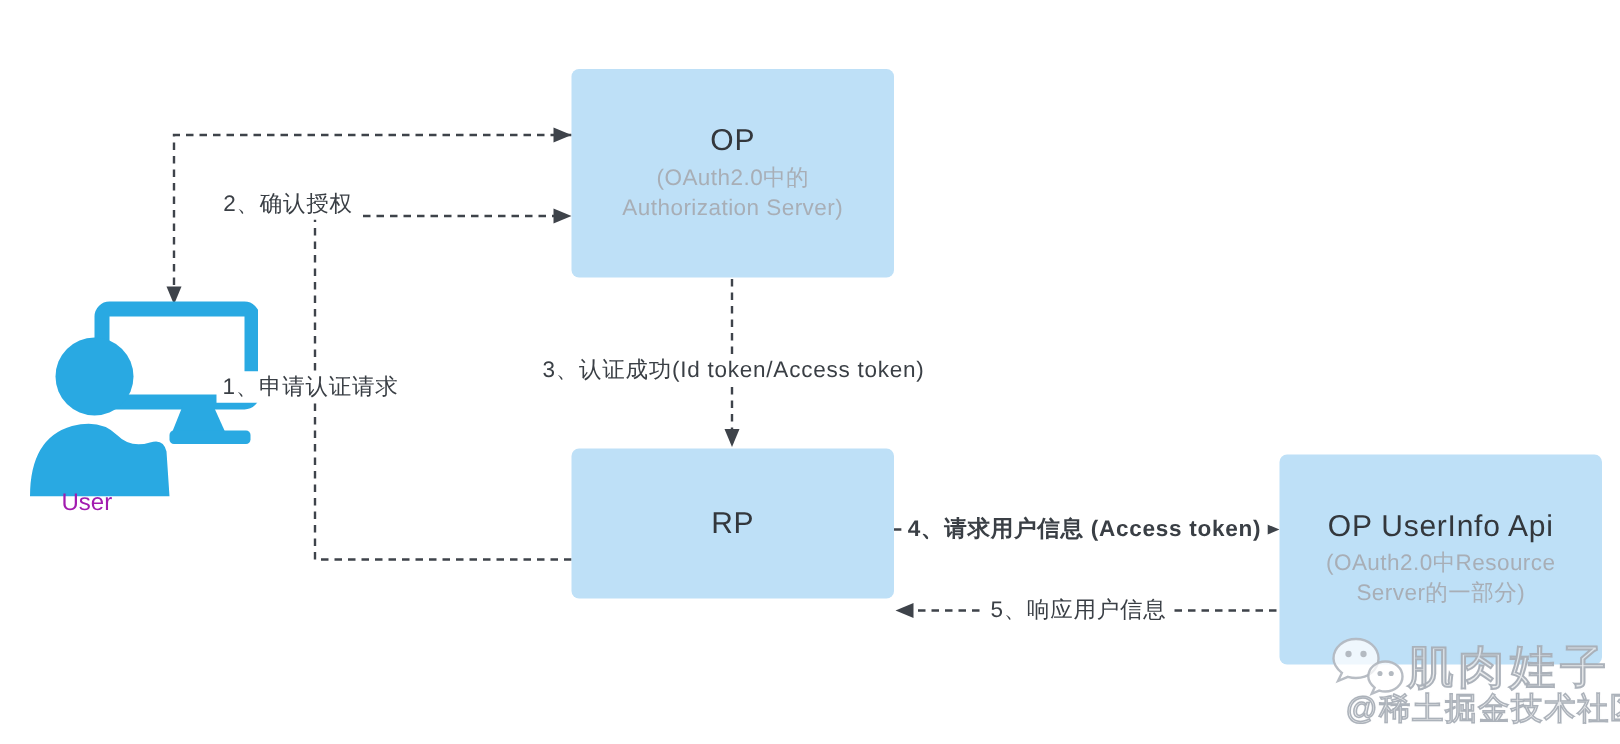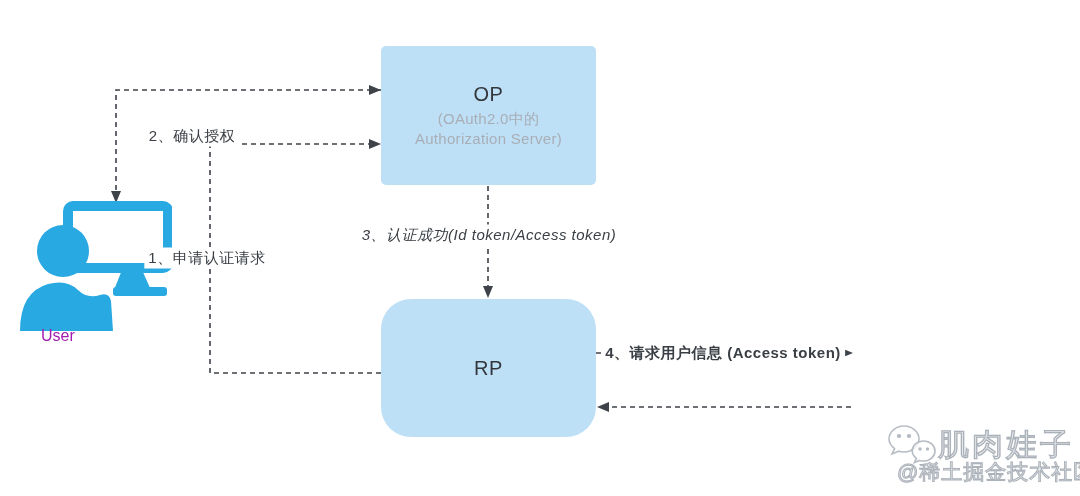--- a/index.html
+++ b/index.html
@@ -130,42 +130,48 @@
       <path class="head" d="M597,407 L609,402 L609,412 Z"></path>
     </g>
   </svg>
 
   <div class="node" style="left:381px; top:46px; width:215px; height:139px;">
     <div class="node-title">OP</div>
     <div class="node-sub">(OAuth2.0中的
 Authorization Server)</div>
   </div>
 
-  <div class="node" style="left:381px; top:299px; width:215px; height:138px;border-radius:30px;">
+  <div class="node" style="left:381px; top:299px; width:215px; height:100px;">
     <div class="node-title">RP</div>
   </div>
 
+  <div class="node" style="left:853px; top:303px; width:215px; height:140px;">
+    <div class="node-title">OP UserInfo Api</div>
+    <div class="node-sub">(OAuth2.0中Resource
+Server的一部分)</div>
+  </div>
 
   <svg class="user-figure" viewBox="0 0 152 135" aria-hidden="true">
     <g>
       <rect x="48" y="10" width="100" height="62" rx="5" fill="#ffffff" stroke="var(--person-blue,#29A9E2)" stroke-width="10"></rect>
       <path d="M102 74 L122 74 L131 94 L94 94 Z" fill="var(--person-blue,#29A9E2)"></path>
       <rect x="93" y="91" width="54" height="9" rx="3" fill="var(--person-blue,#29A9E2)"></rect>
     </g>
     <g>
       <circle cx="43" cy="55" r="26" fill="var(--person-blue,#29A9E2)"></circle>
       <path d="M0 135 Q0 96 28 88 Q47 83 58 94 Q67 103 80 99 Q89 96 91 105 L93 135 Z" fill="var(--person-blue,#29A9E2)"></path>
     </g>
   </svg>
   <div class="user-label">User</div>
 
   <div class="edge-label" style="left:192px; top:91px;margin-top:45px;">2、确认授权</div>
   <div class="edge-label" style="left:207px; top:258px;">1、申请认证请求</div>
-  <div class="edge-label" style="left:489px; top:235px;font-style:italic;">3、认证成功(Id token/Access token)</div>
+  <div class="edge-label" style="left:489px; top:247px;">3、认证成功(Id token/Access token)</div>
   <div class="edge-label" style="left:723px; top:353px;font-weight:bold;">4、请求用户信息 (Access token)</div>
+  <div class="edge-label" style="left:719px; top:407px;">5、响应用户信息</div>
 
   <svg class="watermark-icon" viewBox="0 0 52 42" aria-hidden="true">
     <g stroke="rgba(176,182,190,0.9)" stroke-width="1.6" fill="rgba(255,255,255,0.75)">
       <path d="M33 15 C33 22.2 26.3 28 18 28 C16.1 28 14.3 27.7 12.6 27.2 L6 30 L8.6 24.6 C5.8 22.3 3 19 3 15 C3 7.8 9.7 2 18 2 C26.3 2 33 7.8 33 15 Z"></path>
       <path d="M49 27 C49 32.5 43.9 37 37.6 37 C36.2 37 34.8 36.8 33.5 36.4 L28.5 38.5 L30.4 34.4 C28.3 32.6 26.2 30 26.2 27 C26.2 21.5 31.3 17 37.6 17 C43.9 17 49 21.5 49 27 Z"></path>
     </g>
     <g fill="rgba(176,182,190,0.95)" stroke="none">
       <circle cx="13" cy="12" r="2.1"></circle>
       <circle cx="23" cy="12" r="2.1"></circle>
       <circle cx="34" cy="25" r="1.7"></circle>

